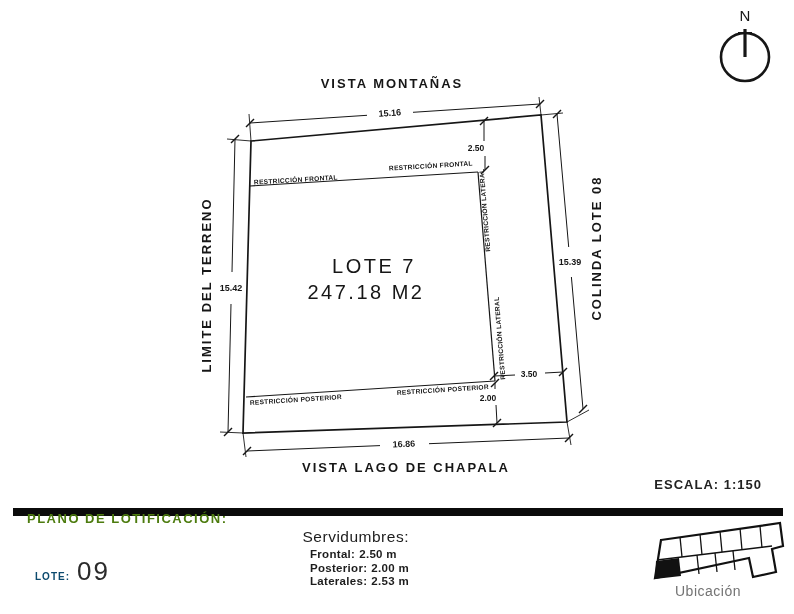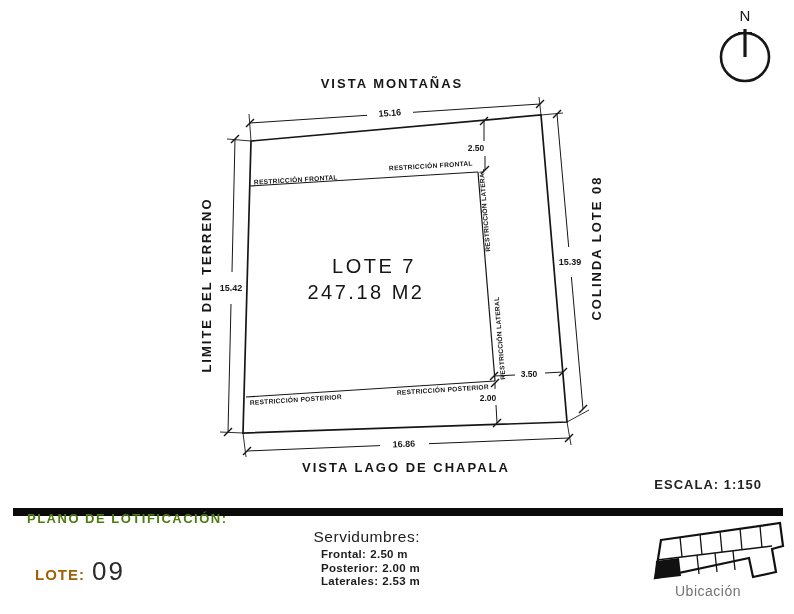--- a/index.html
+++ b/index.html
@@ -25,27 +25,27 @@
   }
   .divider{
     left:13px;top:508px;width:770px;height:8px;background:#0b0b0b;
   }
   .plan-type{
     left:27px;top:511px;font-size:13px;font-weight:700;letter-spacing:1.5px;color:#4d7c0f;
   }
   .lot-row{
     left:35px;top:556px;display:flex;align-items:baseline;gap:7px;
   }
-  .lot-row .lbl{font-size:15px;font-weight:700;letter-spacing:1px;color:#a16207;}
+  .lot-row .lbl{font-size:10px;font-weight:700;letter-spacing:1px;color:#0c4a6e;}
   .lot-row .num{font-size:26px;font-weight:300;letter-spacing:2px;color:#2b2b2b;}
   .serv{
     left:301px;top:528px;color:#1d1d1d;
   }
   .serv .head{font-size:15.5px;letter-spacing:0.5px;margin-bottom:2px;text-align:right;}
-  .serv .item{font-size:11.5px;font-weight:700;letter-spacing:0.3px;margin-left:20px;line-height:13.5px;}
+  .serv .item{font-size:11.5px;font-weight:700;letter-spacing:0.3px;margin-left:9px;line-height:13.5px;}
   .serv .item .val{margin-left:4px;}
   .ubicacion{
     left:648px;top:583px;width:120px;text-align:center;
     font-size:14px;color:#737373;letter-spacing:0.5px;
   }
 </style>
 </head>
 <body>
 
 <div class="sheet">

